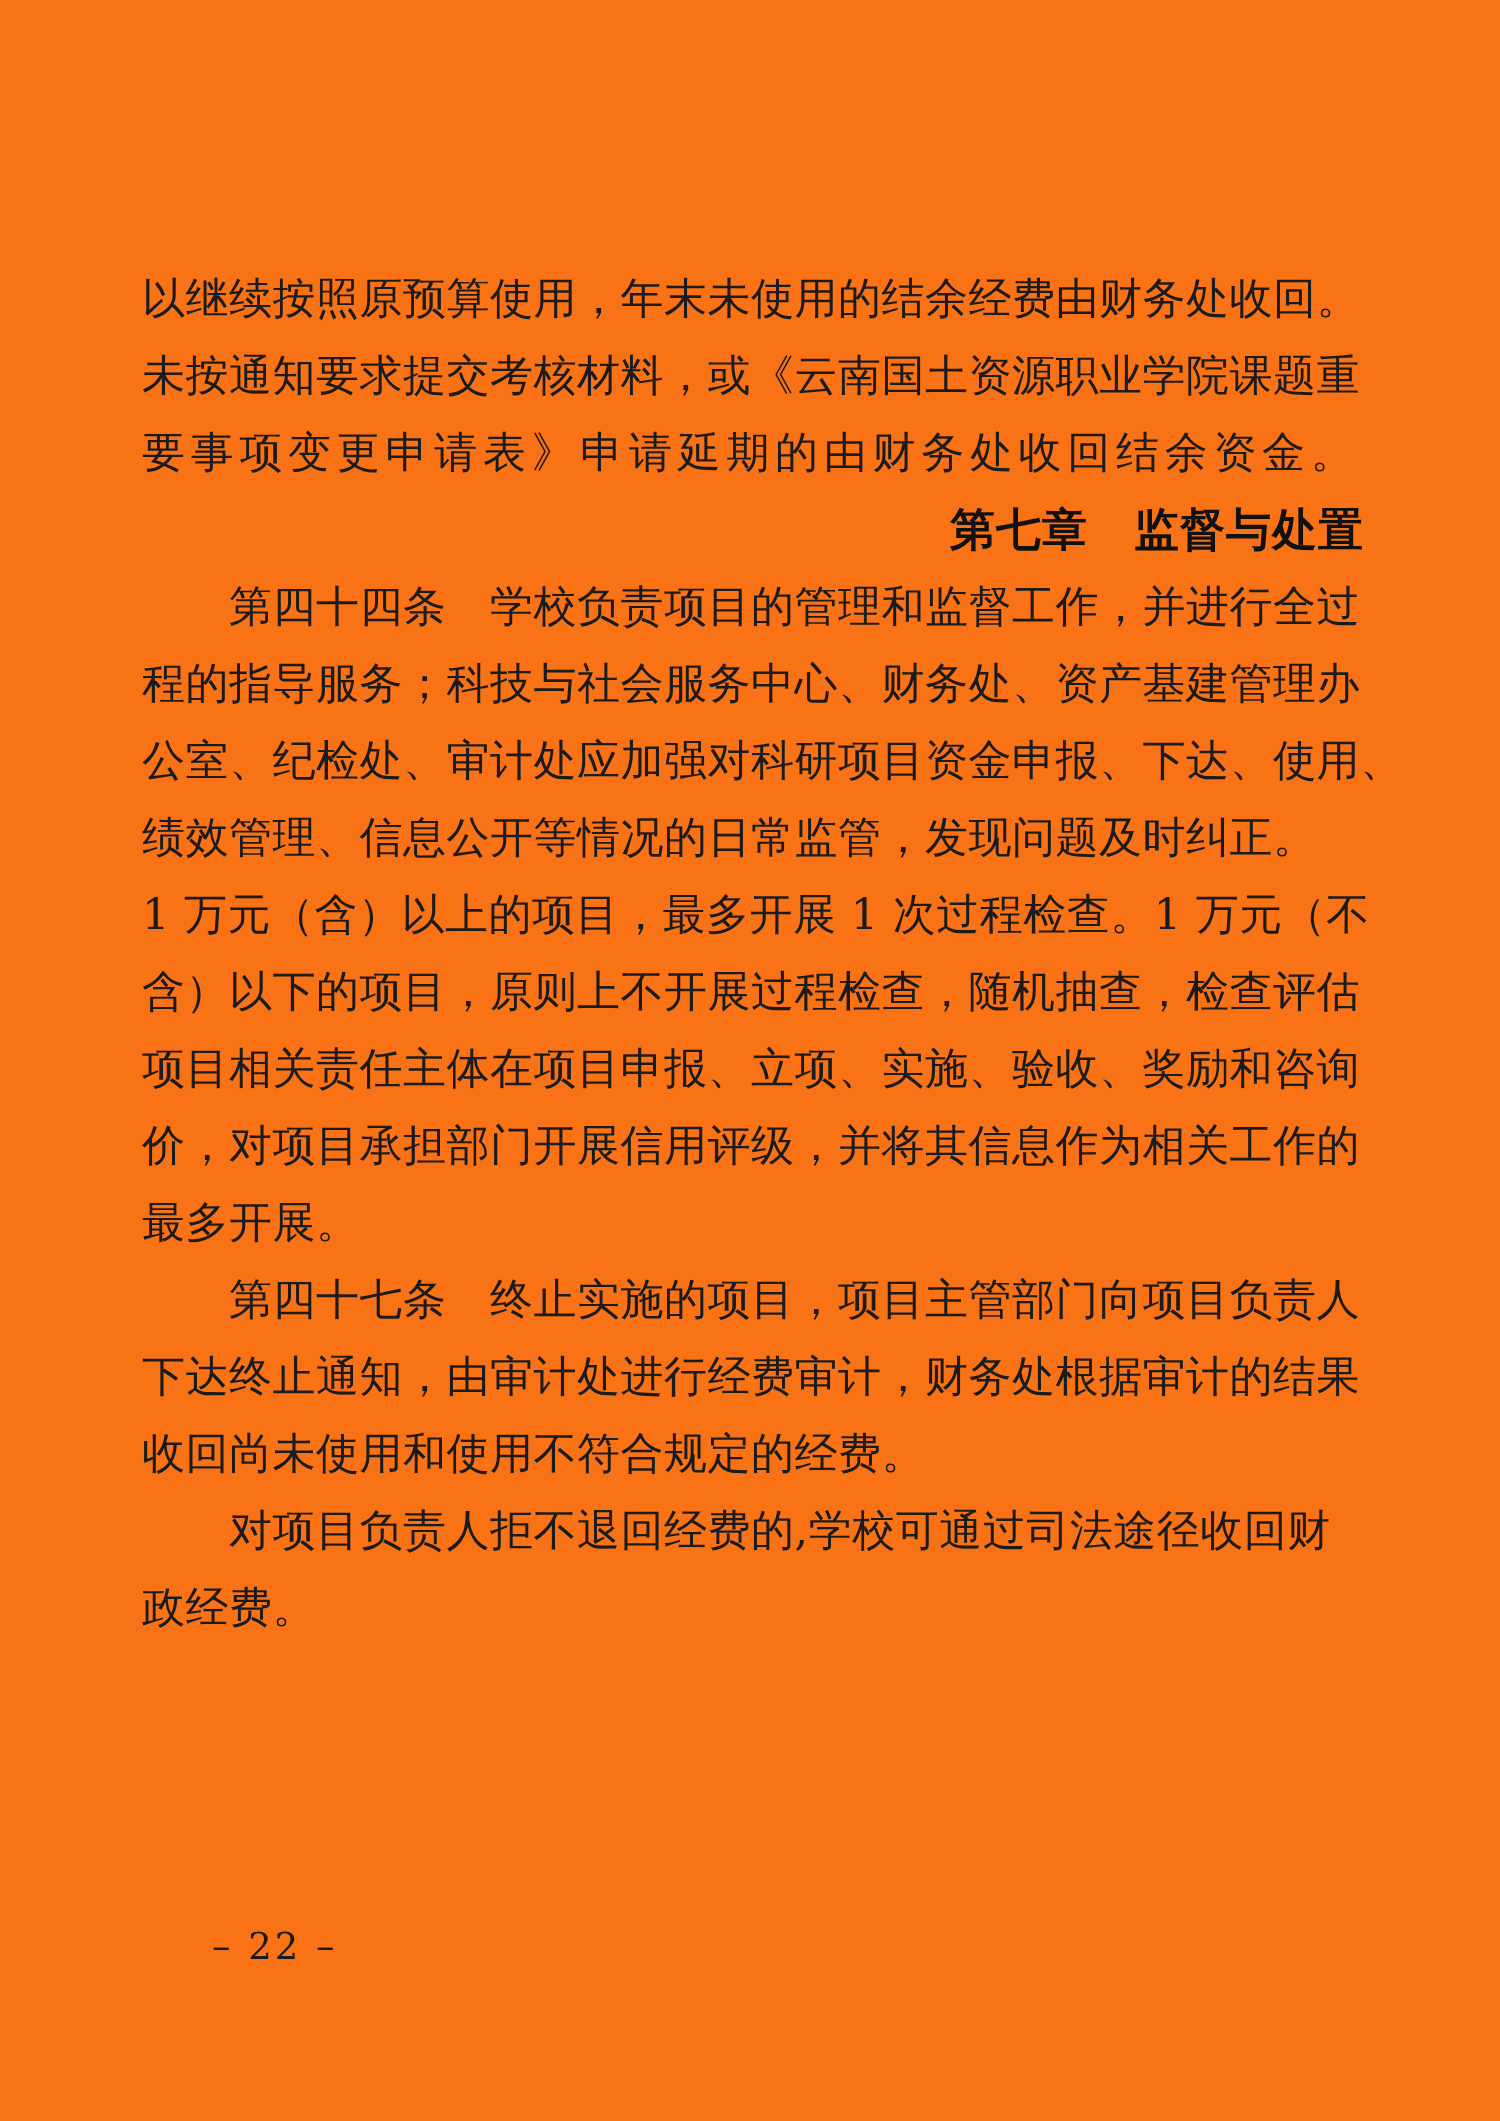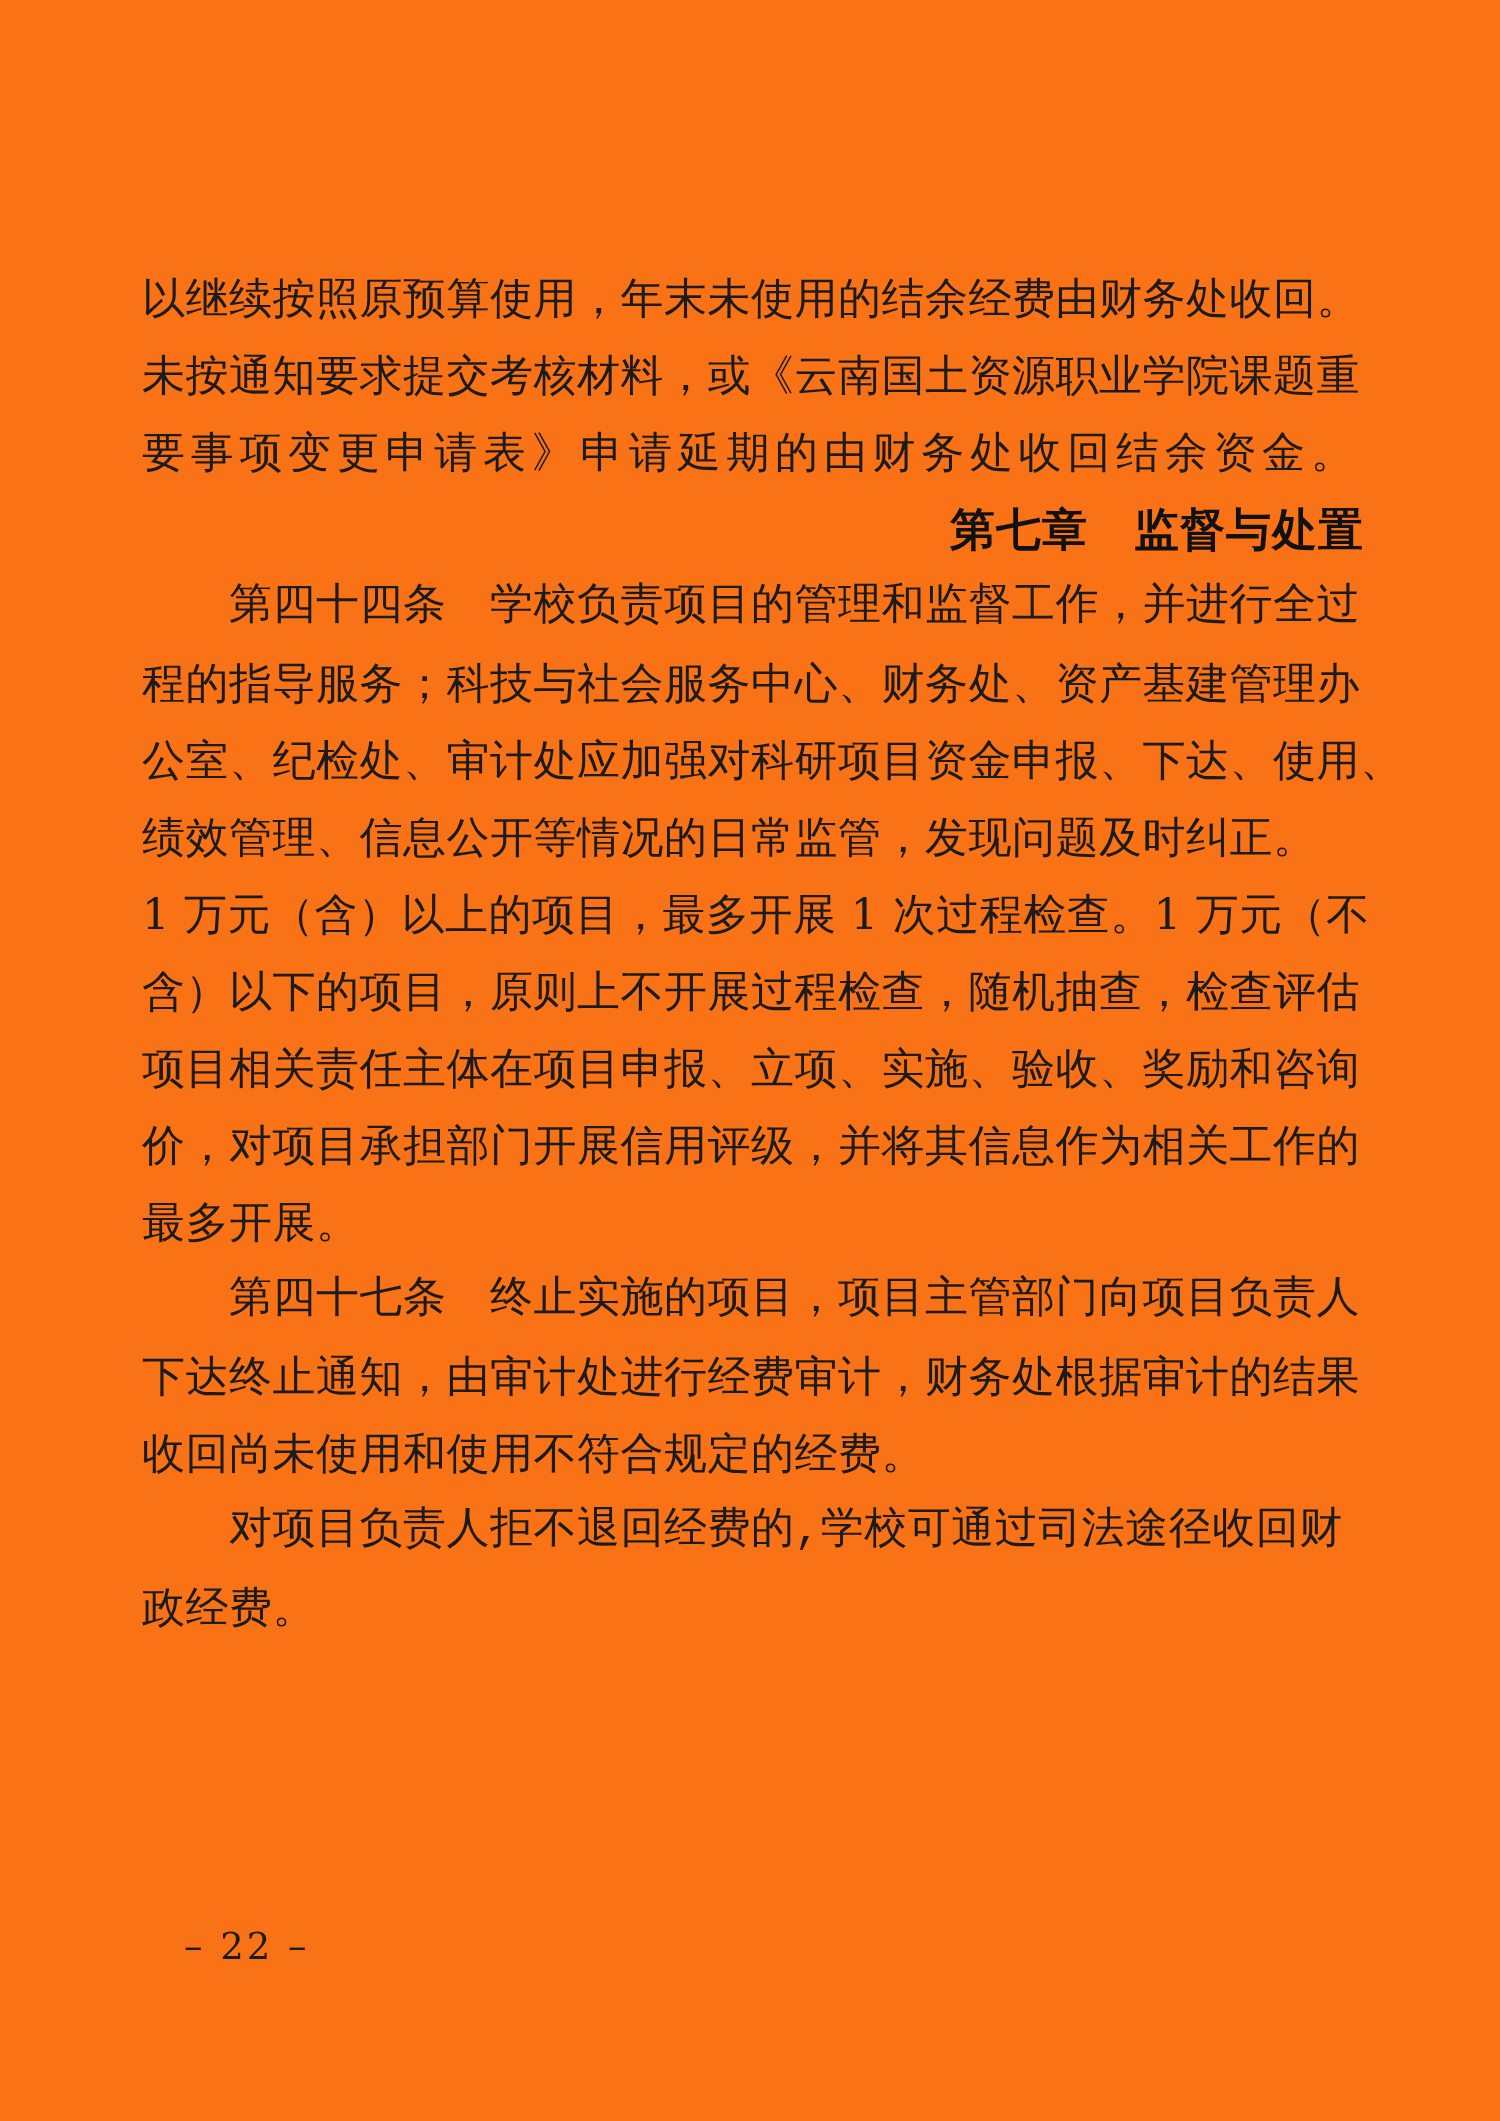--- a/index.html
+++ b/index.html
@@ -24,36 +24,35 @@
   }
   .line {
     font-size: 43px;
     height: 77px;
     line-height: 77px;
     letter-spacing: 0.5px;
     white-space: nowrap;
   }
   .line.indent {
     text-indent: 87px;
-    font-family: Liberation Mono, monospace;
   }
   .line.spread {
     letter-spacing: 5.7px;
   }
   .line.heading {
     font-family: "DejaVu Sans", "Liberation Sans", sans-serif;
     font-weight: 700;
     font-size: 45px;
     text-align: right;
     letter-spacing: 1px;
     color: #111111;
   }
   .footer {
     position: absolute;
-    left: 184px;
+    left: 212px;
     top: 1922px;
     font-size: 37px;
     line-height: 50px;
     letter-spacing: 3px;
     color: #1b1b1b;
     font-family: "DejaVu Serif", "Liberation Serif", serif;
   }
 </style>
 </head>
 <body>

